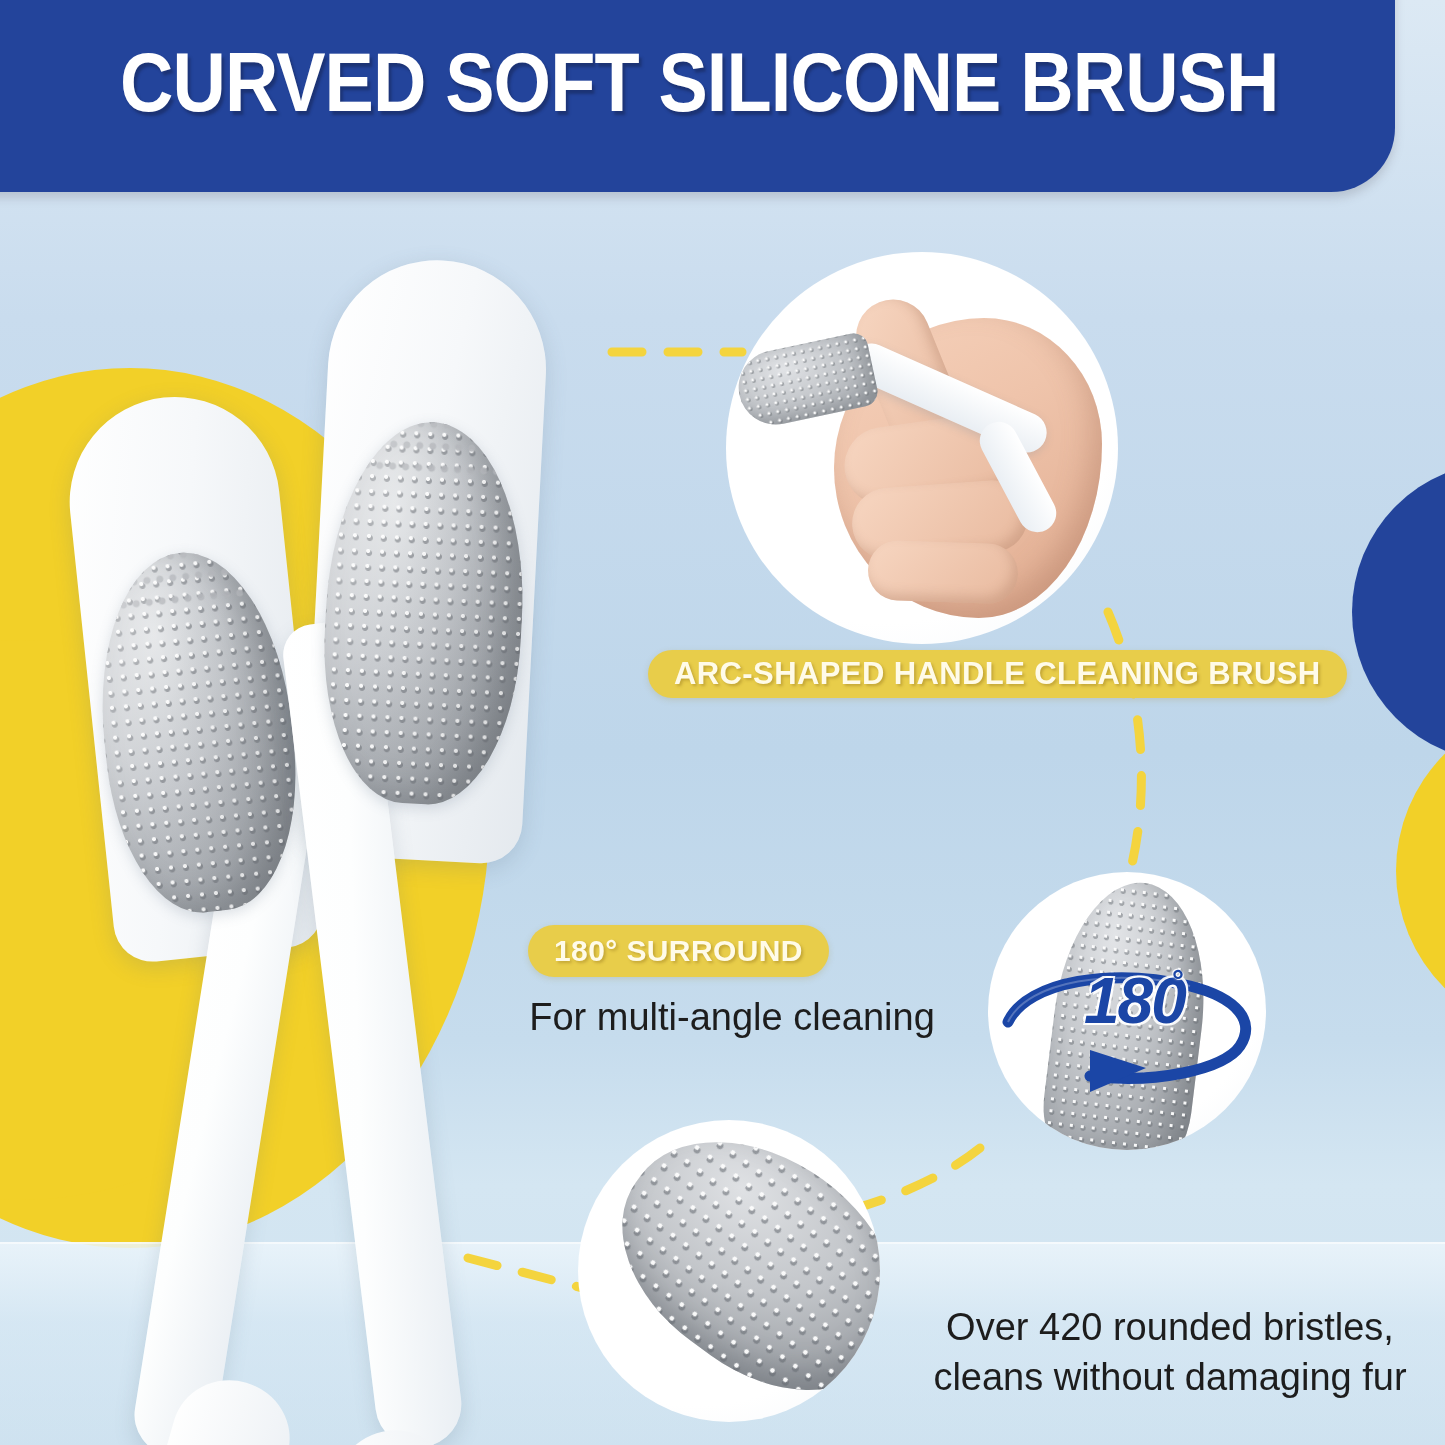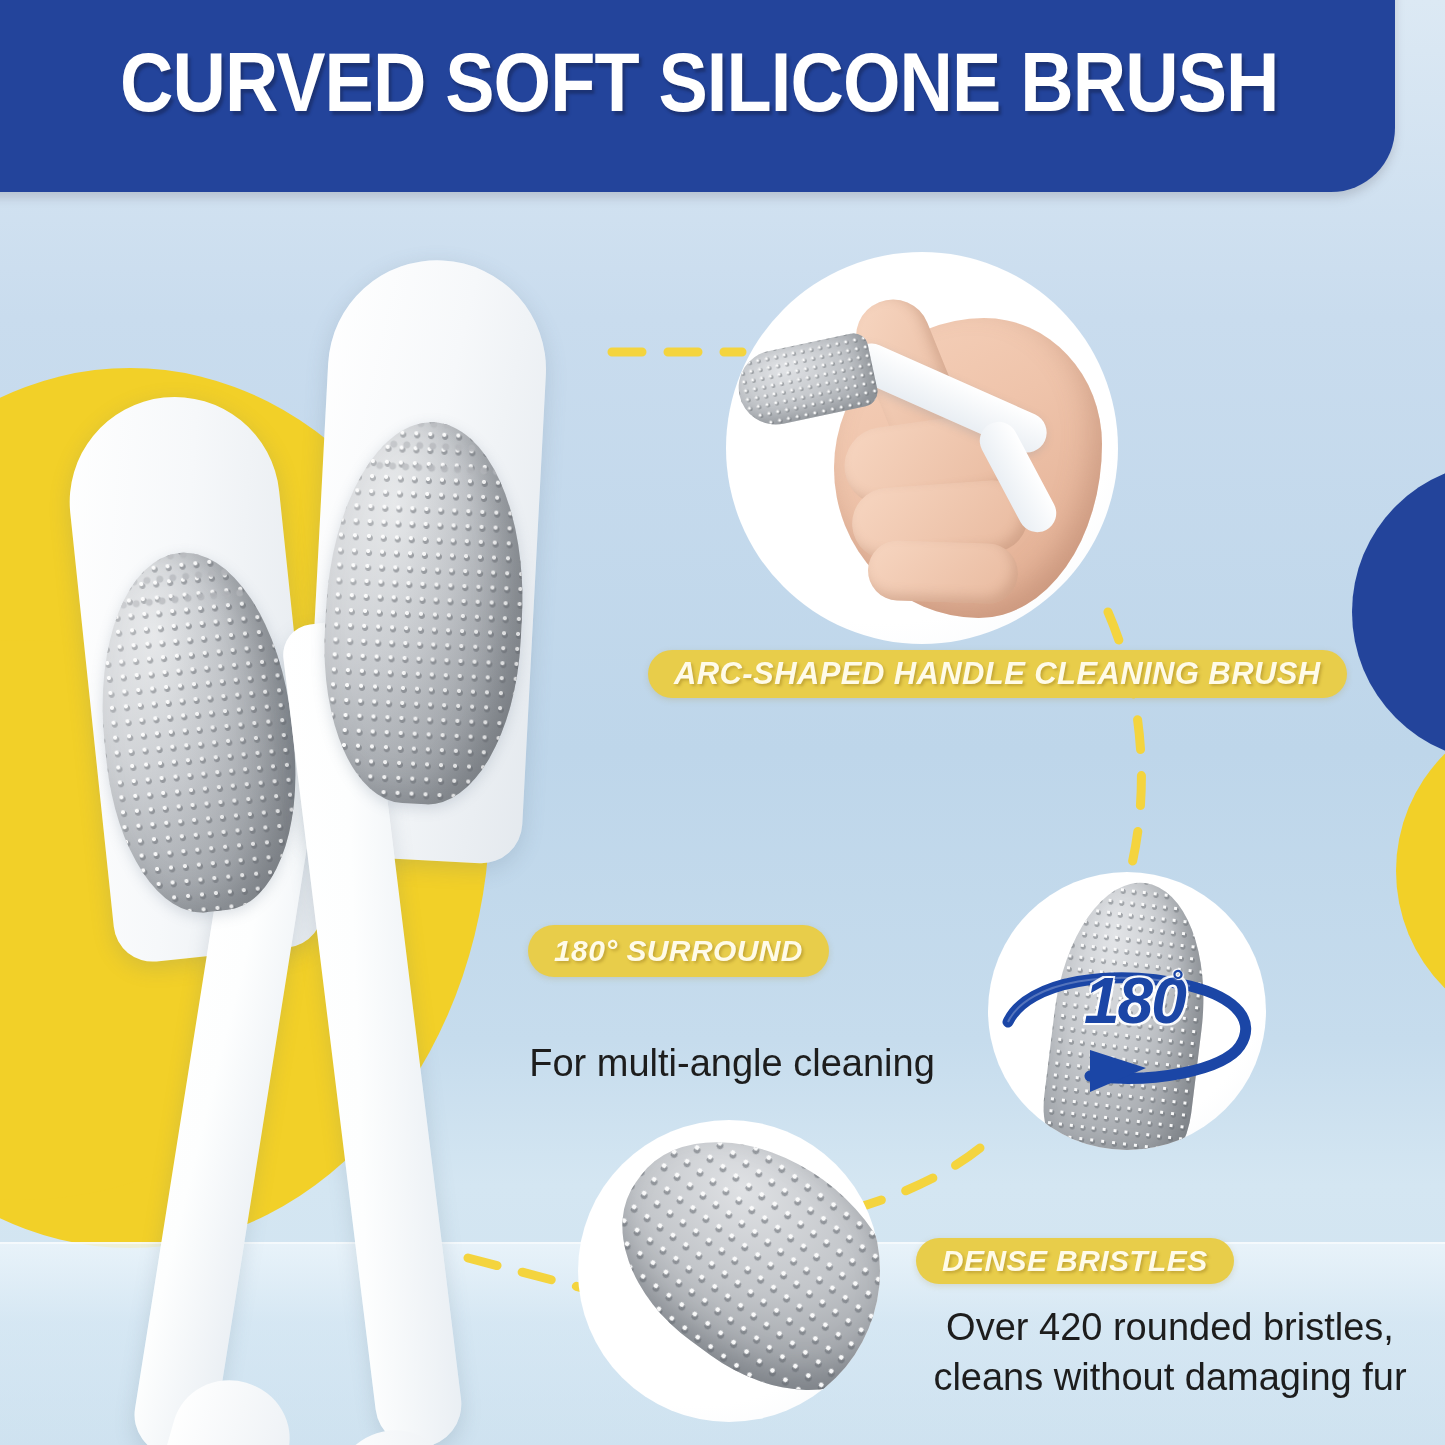--- a/index.html
+++ b/index.html
@@ -265,35 +265,34 @@
     position:absolute;
     display:inline-flex; align-items:center; justify-content:center;
     background:#e8cd4a;
     border-radius:999px;
     color:#fffbe8;
     font-weight:bold;
     letter-spacing:.4px;
     text-shadow:2px 2px 3px rgba(150,120,30,.45);
     white-space:nowrap;
     box-shadow:0 2px 6px rgba(160,140,60,.22);
-    font-style:italic;
   }
   .desc {
     position:absolute;
     color:#1d1d1d;
     font-size:38px;
     line-height:50px;
     white-space:pre-line;
   }
 
   .badge-1 { left:648px; top:650px; height:48px; padding:0 26px; font-size:31px; }
   .desc-1  { left:652px; top:716px; width:620px; text-align:center; }
 
   .badge-2 { left:528px; top:925px; height:52px; padding:0 26px; font-size:30px; }
-  .desc-2  { left:512px; top:992px; width:440px; text-align:center;margin-top:46px; }
+  .desc-2  { left:512px; top:992px; width:440px; text-align:center; }
 
   .badge-3 { left:916px; top:1238px; height:46px; padding:0 26px; font-size:30px; }
   .desc-3  { left:890px; top:1302px; width:560px; text-align:center; }
 </style>
 </head>
 <body>
 
 <div id="stage">
 
   <div class="blob yellow-left"></div>
@@ -372,17 +371,16 @@
     <div class="c3-head">
       <div class="dots"></div>
     </div>
   </div>
 
   <div class="badge badge-1">ARC-SHAPED HANDLE CLEANING BRUSH</div>
 
   <div class="badge badge-2">180° SURROUND</div>
   <div class="desc desc-2">For multi-angle cleaning</div>
 
-  <div class="badge badge-3">DENSE BRISTLES</div>
   <div class="desc desc-3">Over 420 rounded bristles,
 cleans without damaging fur</div>
 
 </div>
 
 </body></html>

